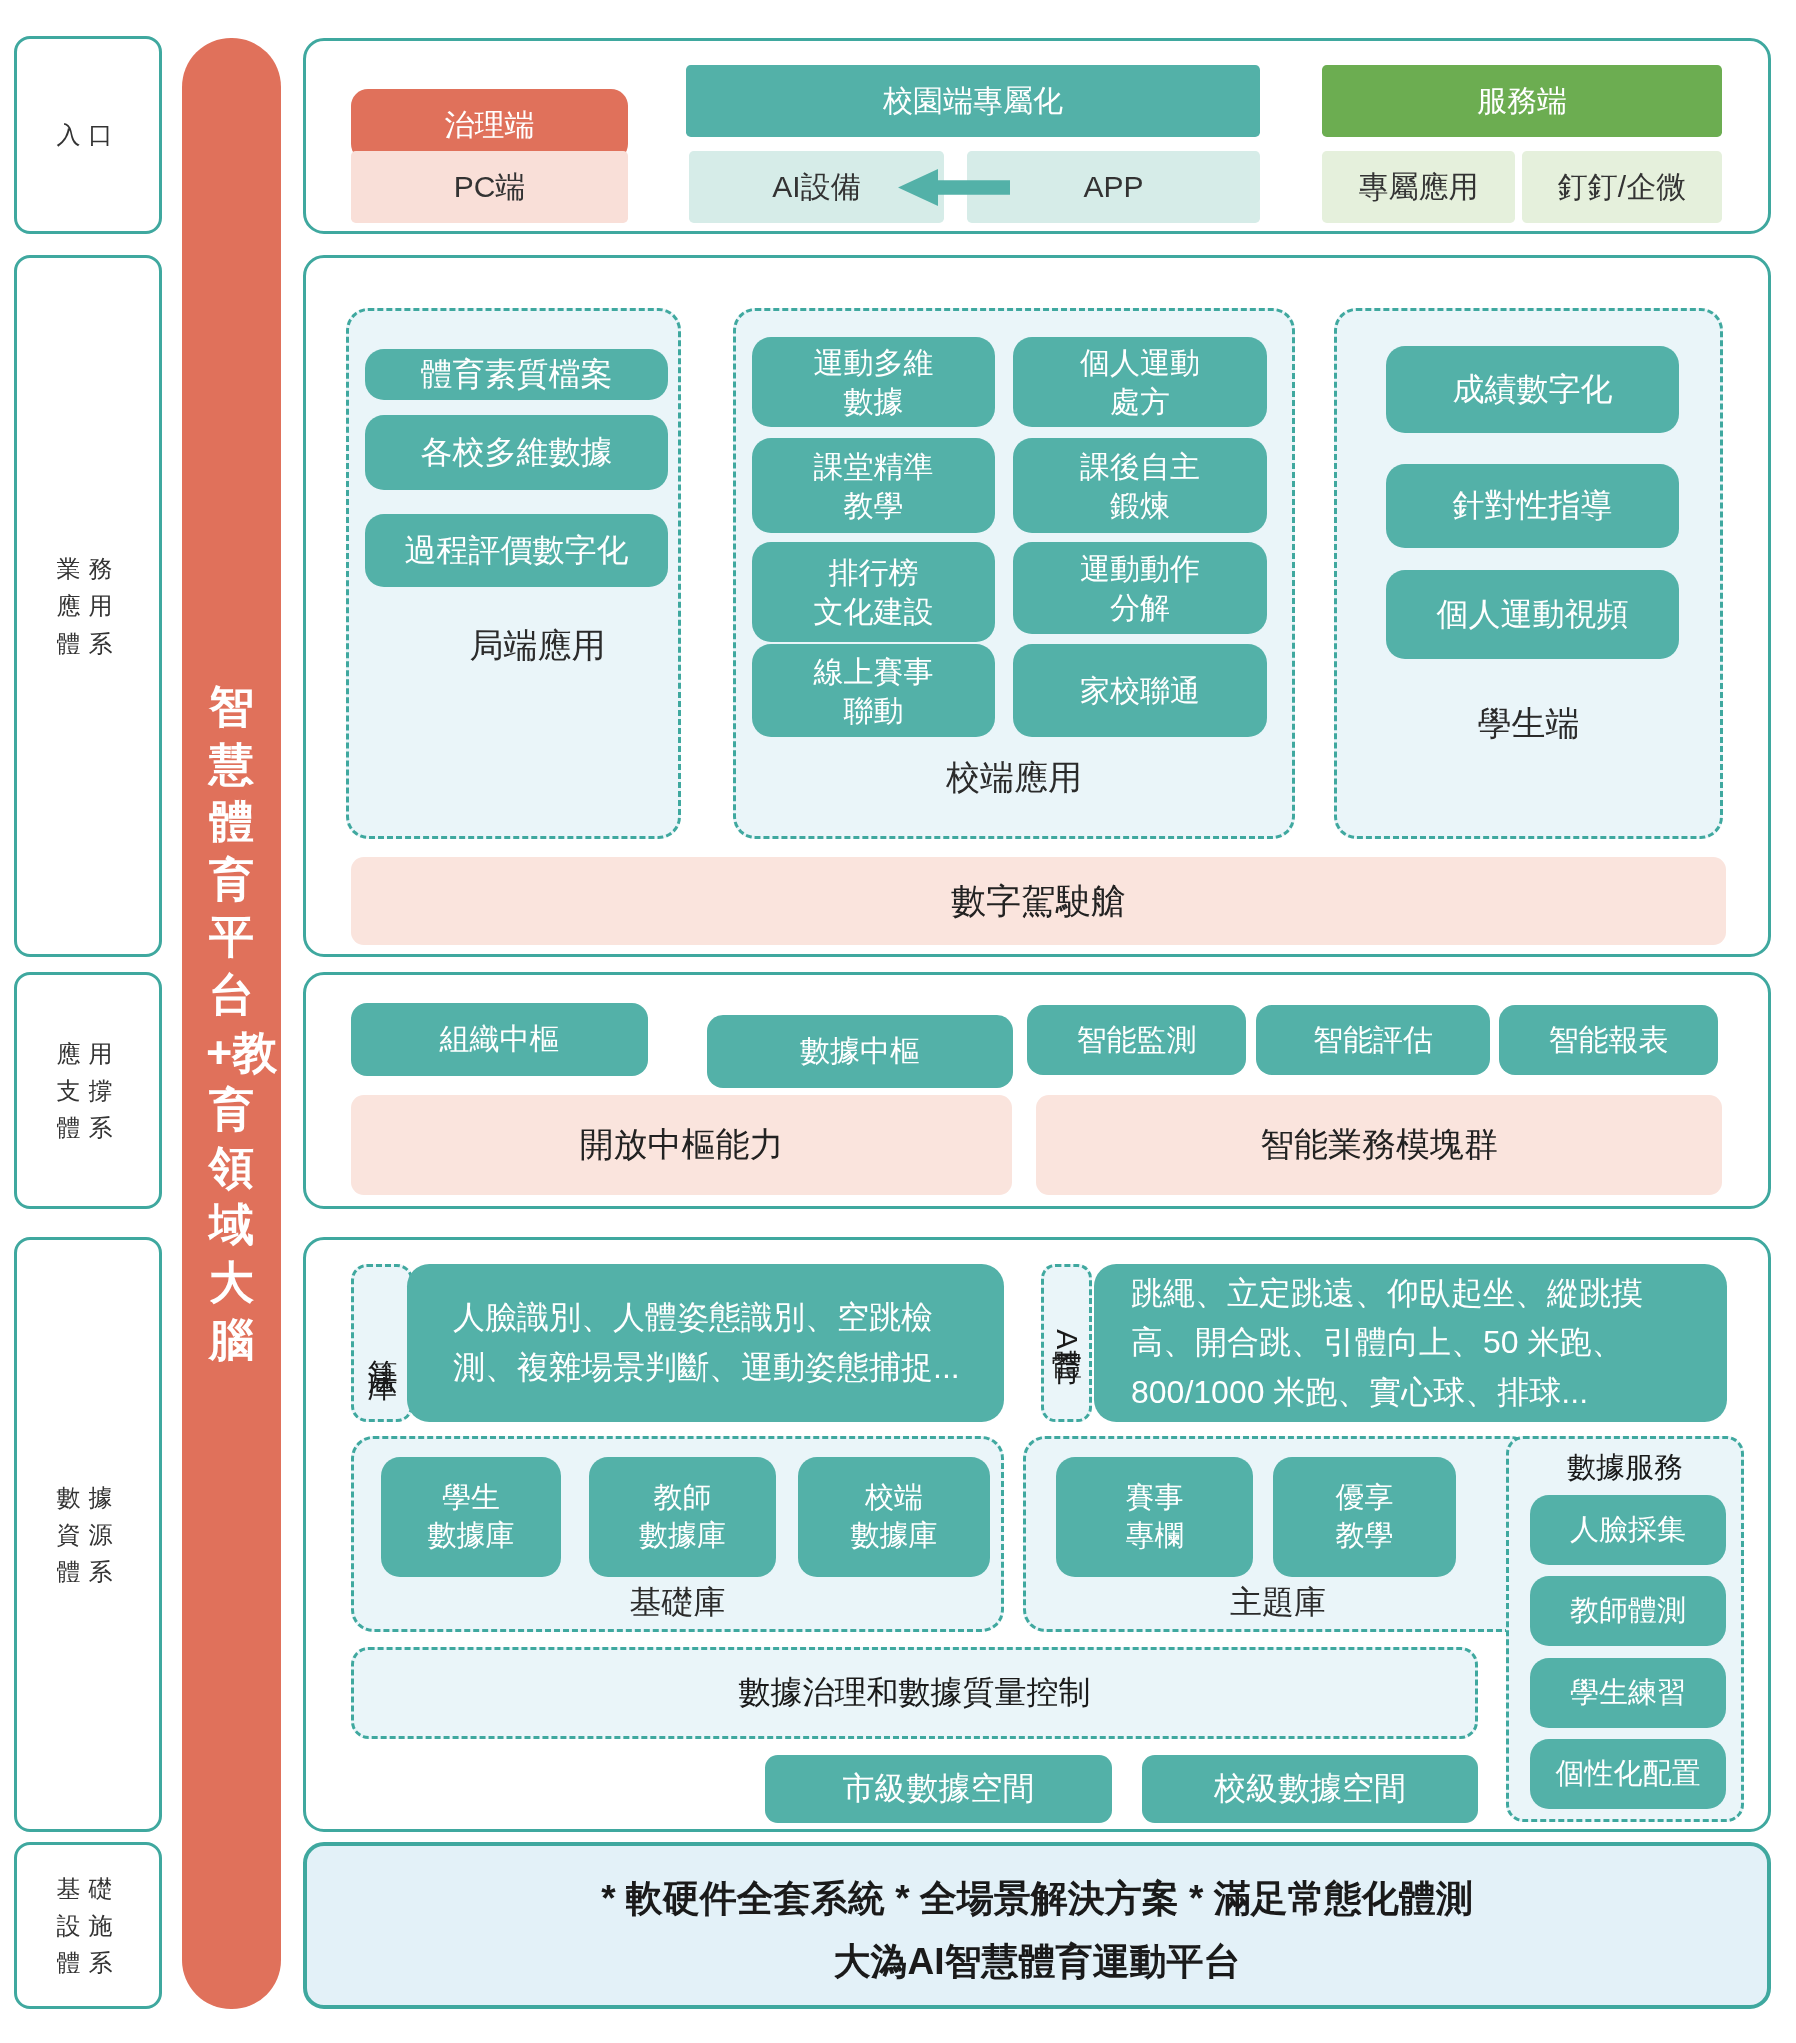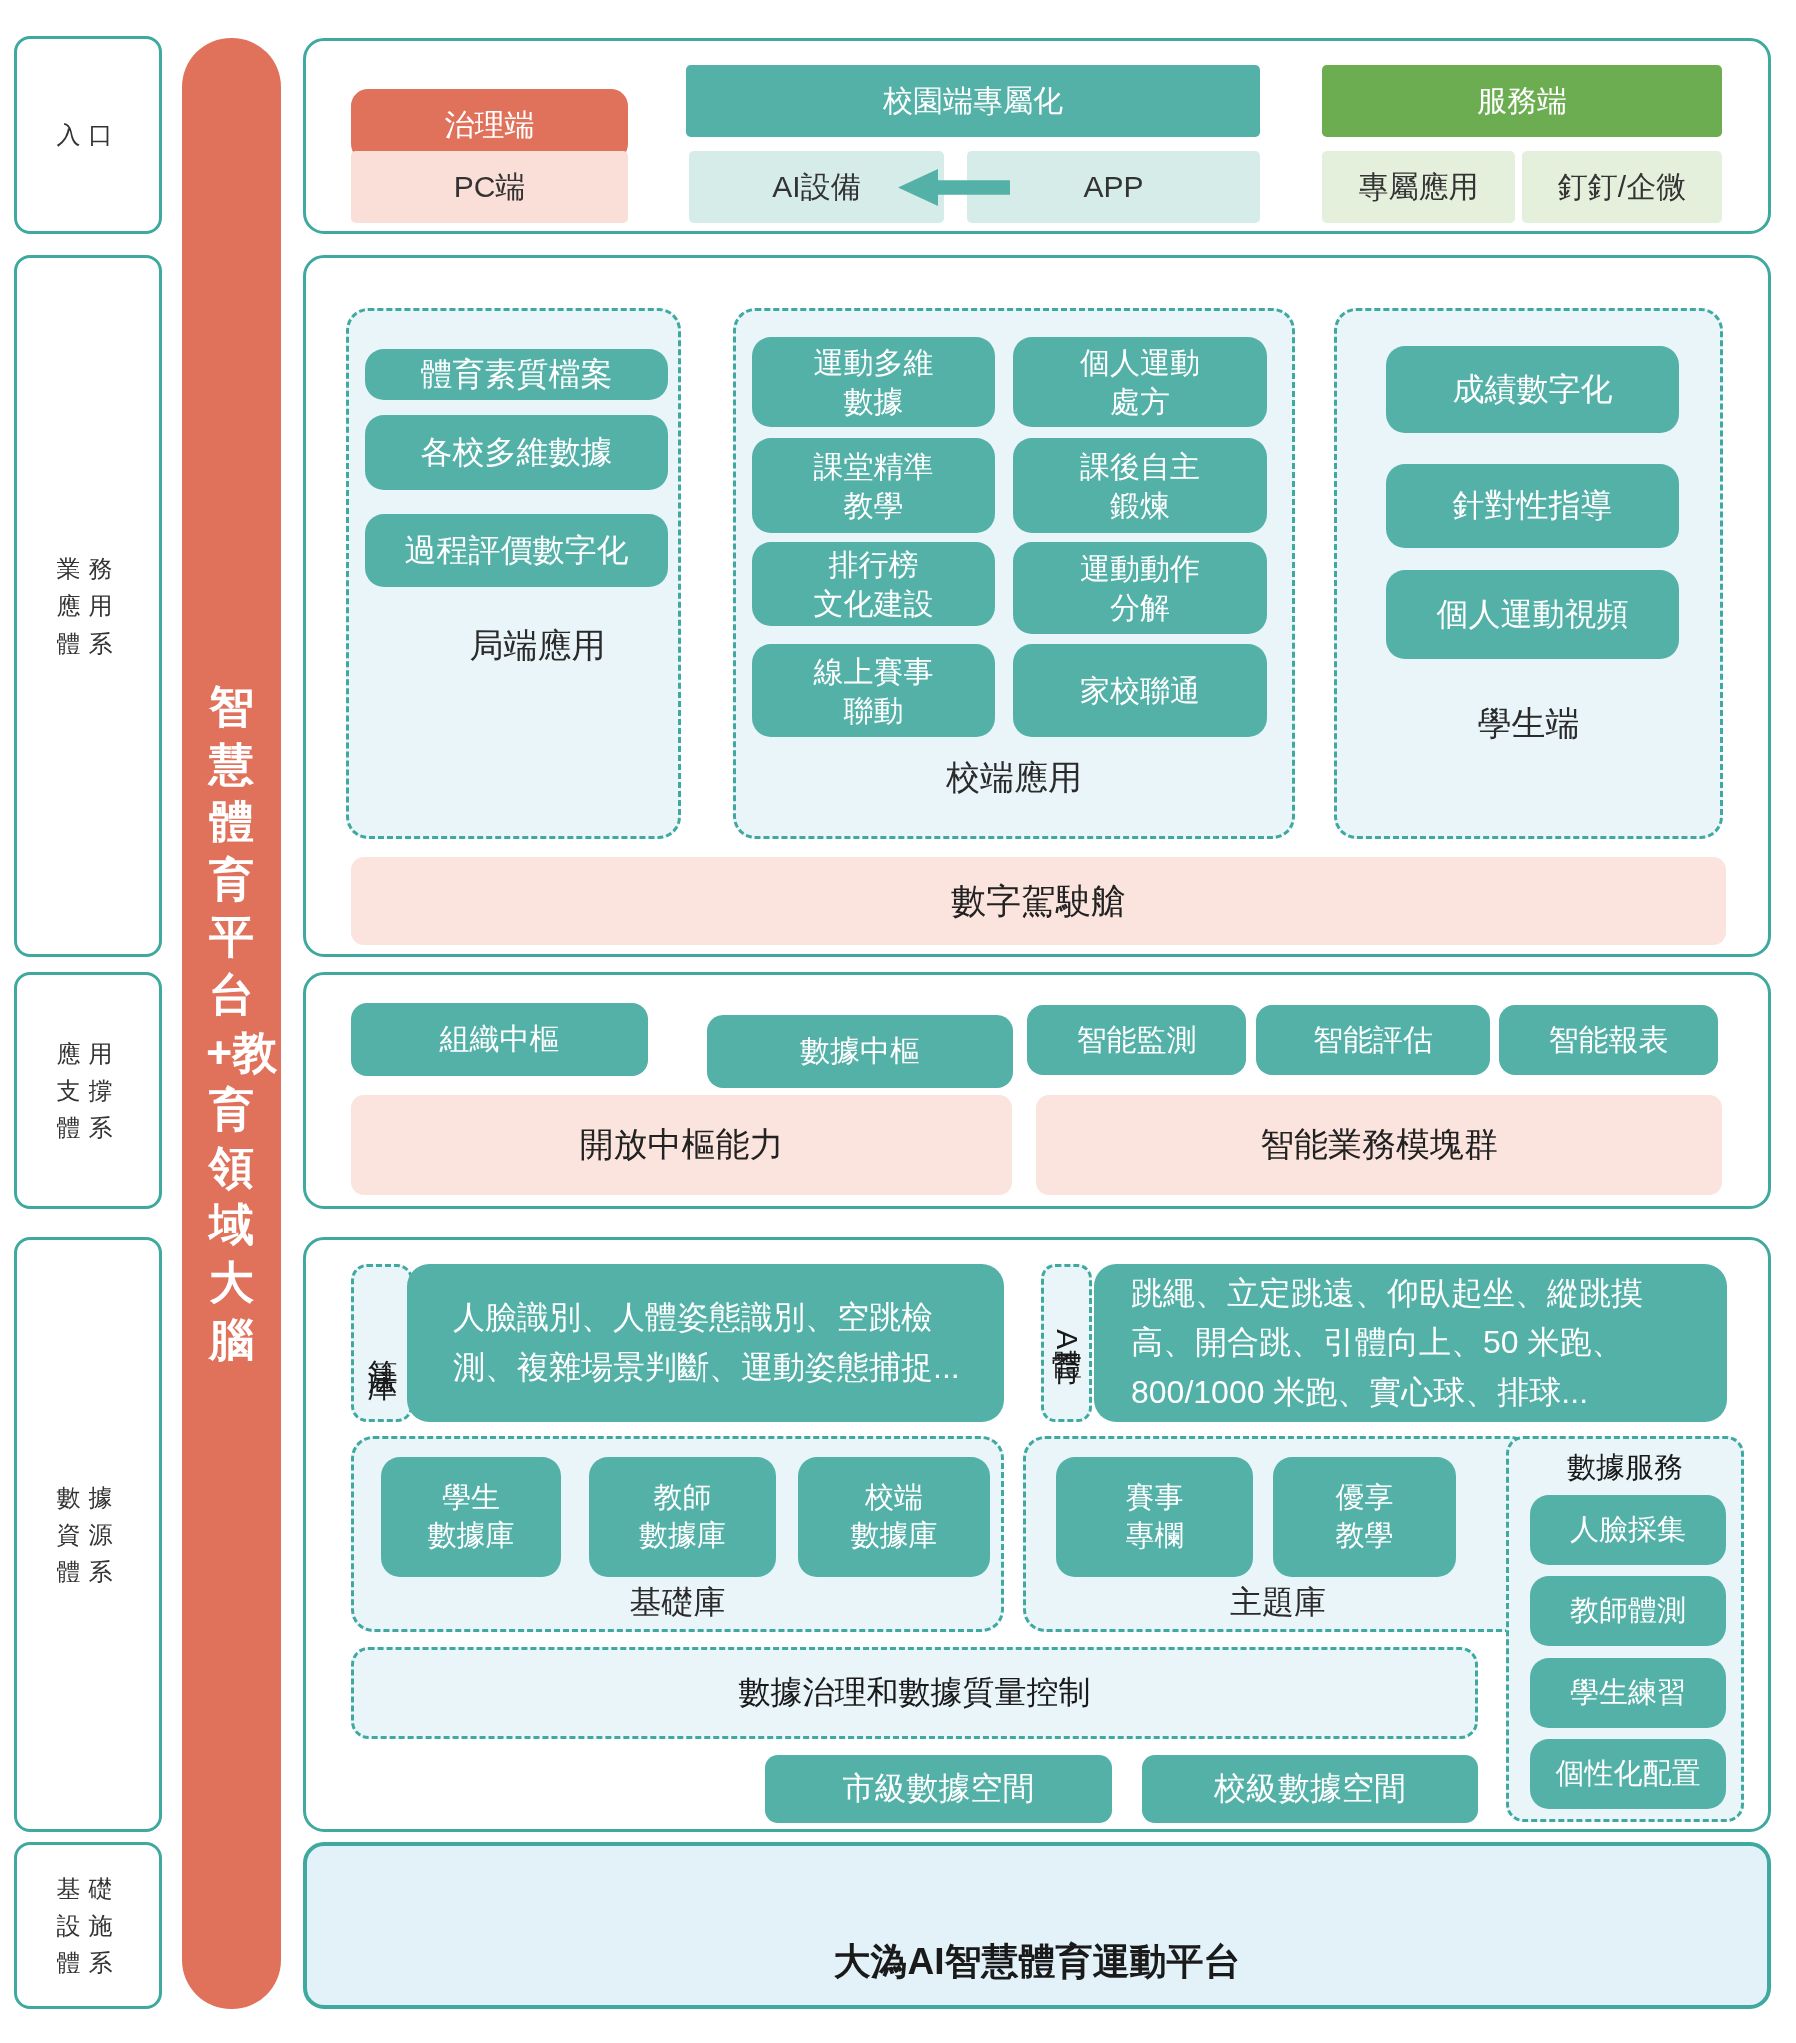--- a/index.html
+++ b/index.html
@@ -128,21 +128,21 @@
 
     <div class="abs dashed" style="left:427px;top:50px;width:562px;height:531px;">
       <div class="abs teal pill flexc fs38 pre lh13" style="left:16px;top:25.5px;width:243px;height:90px;">
         <span class="pre">運動多維
 數據</span>
       </div>
       <div class="abs teal pill flexc fs38 lh13" style="left:16px;top:127px;width:243px;height:95px;">
         <span class="pre">課堂精準
 教學</span>
       </div>
-      <div class="abs teal pill flexc fs38 lh13" style="left:16px;top:231px;width:243px;height:84px;">
+      <div class="abs teal pill flexc fs38 lh13" style="left:16px;top:231px;width:243px;height:100px;">
         <span class="pre">排行榜
 文化建設</span>
       </div>
       <div class="abs teal pill flexc fs38 lh13" style="left:16px;top:333px;width:243px;height:93px;">
         <span class="pre">線上賽事
 聯動</span>
       </div>
 
       <div class="abs teal pill flexc fs38 lh13" style="left:277px;top:25.5px;width:254px;height:90px;">
         <span class="pre">個人運動
@@ -282,19 +282,22 @@
 
     <div class="abs teal flexc fs40" style="left:459px;top:515px;width:347px;height:68px;border-radius:12.8px;">
       <span>市級數據空間</span>
     </div>
     <div class="abs teal flexc fs40" style="left:836px;top:515px;width:336px;height:68px;border-radius:12.8px;">
       <span>校級數據空間</span>
     </div>
   </div>
 
   <div class="abs frame infra" style="left:303px;top:1842px;width:1468px;height:167px;">
+    <div class="abs flexc fs46 infra-line" style="left:0;top:30px;width:100%;height:45px;">
+      <span>* 軟硬件全套系統 * 全場景解決方案 * 滿足常態化體測</span>
+    </div>
     <div class="abs flexc fs46 infra-line" style="left:0;top:93px;width:100%;height:45px;">
       <span>大溈AI智慧體育運動平台</span>
     </div>
   </div>
 
 </div>
 
 
 </body></html>

